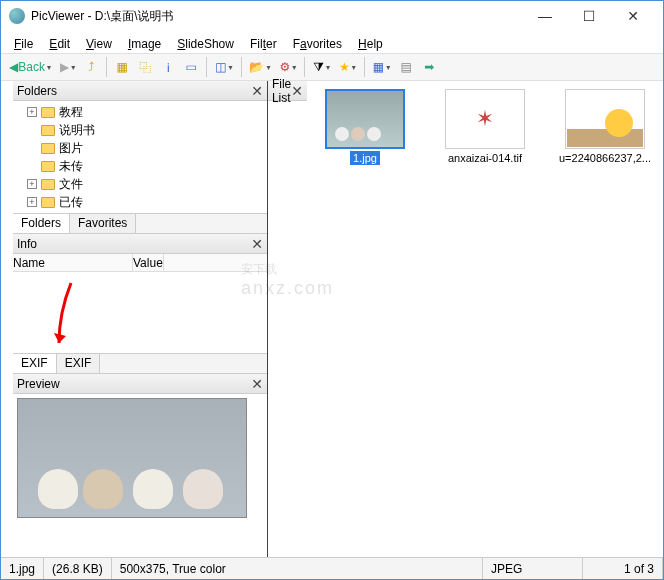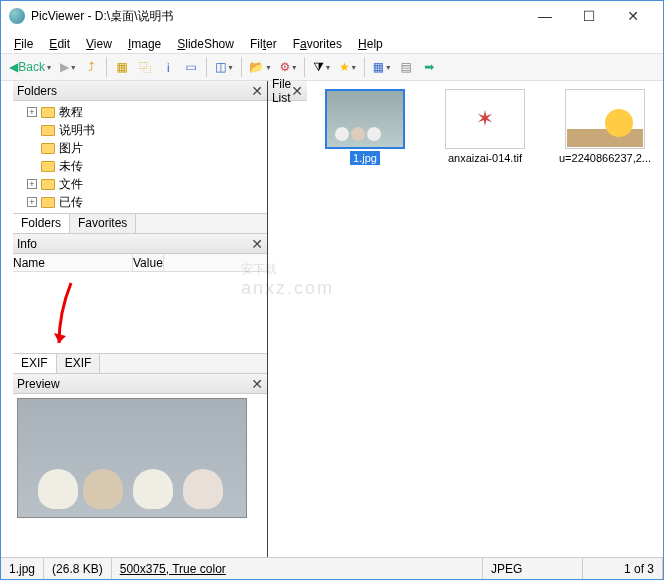--- a/index.html
+++ b/index.html
@@ -39,21 +39,21 @@
 .puppy { position: absolute; bottom: 8px; width: 40px; height: 40px; border-radius: 50% 50% 40% 40%; background: #f0ede5; }
 .rightcol { flex: 1; display: flex; flex-direction: row; }
 .filelist { flex: 1; background: #fff; padding: 8px; display: flex; gap: 20px; align-items: flex-start; }
 .thumb { width: 100px; display: flex; flex-direction: column; align-items: center; gap: 2px; }
 .thumb-box { width: 80px; height: 60px; border: 1px solid #ccc; display:flex; align-items:center; justify-content:center; }
 .thumb.sel .thumb-box { border: 2px solid #2a7de1; }
 .thumb-label { font-size: 11px; text-align: center; max-width: 100px; overflow: hidden; text-overflow: ellipsis; white-space: nowrap; padding: 1px 3px; }
 .thumb.sel .thumb-label { background: #2a7de1; color: #fff; }
 .statusbar { height: 22px; border-top: 1px solid #ccc; display: flex; align-items: center; background: #f4f4f4; }
 .status-cell { padding: 2px 8px; border-right: 1px solid #ccc; height: 100%; display: flex; align-items: center; }
-.status-cell.flex { flex: 1; text-decoration: underline; }
+.status-cell.flex { flex: 1; }
 .watermark { position: absolute; left: 240px; top: 260px; opacity: 0.15; font-size: 36px; color: #404040; pointer-events: none; }
 .watermark .sub { font-size: 18px; letter-spacing: 2px; }
 </style>
 </head>
 <body>
 
 <div class="titlebar">
   <div class="app-icon"></div>
   <div class="title">PicViewer - D:\桌面\说明书</div>
   <div class="winbtn">—</div>

